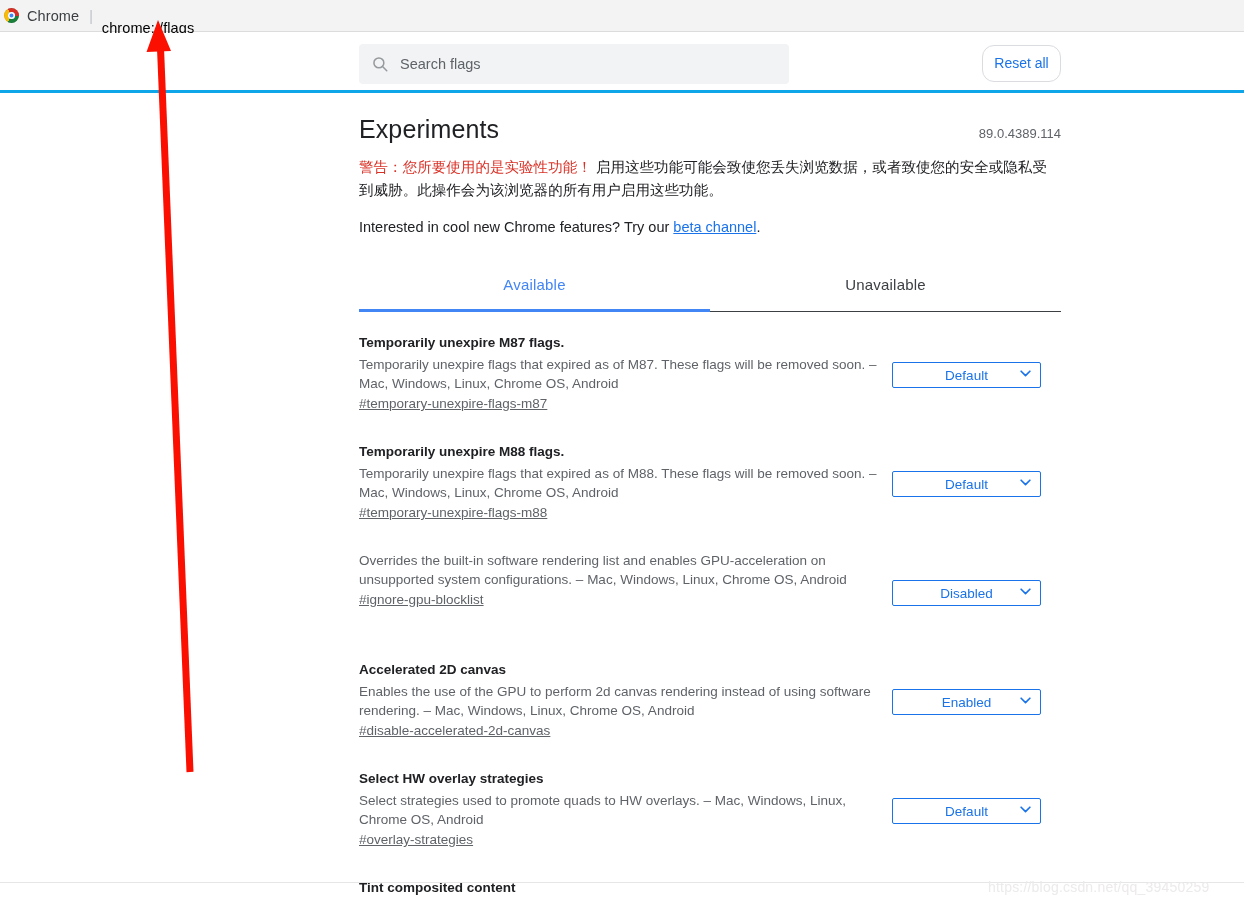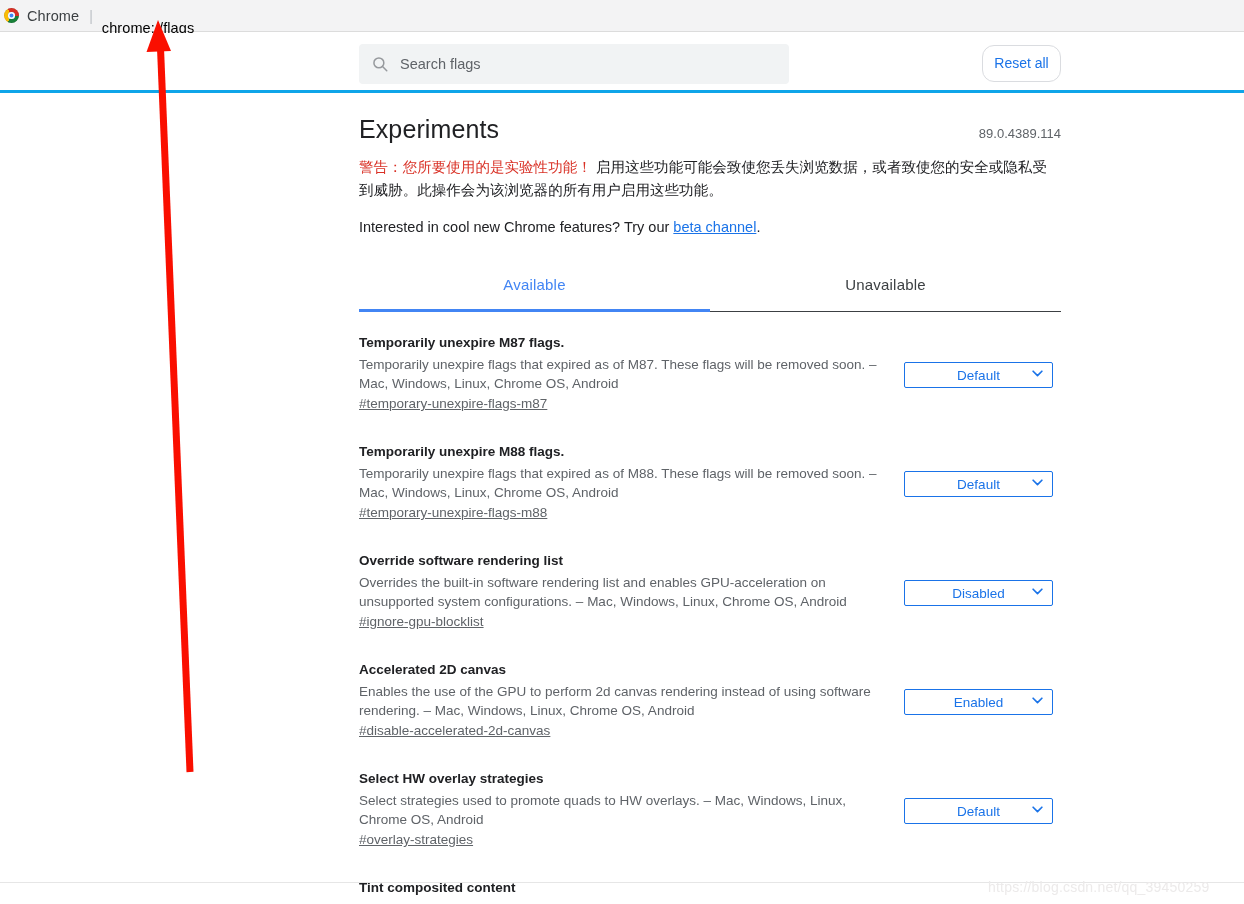--- a/index.html
+++ b/index.html
@@ -231,21 +231,21 @@
     font-size: 13.5px;
     color: #5f6368;
     line-height: 19px;
     text-decoration: underline;
     margin-top: 1px;
     display: inline-block;
     cursor: pointer;
   }
   .flag-select-wrap {
     position: absolute;
-    right: 8px;
+    right: 20px;
     top: 29px;
   }
   .flag-select {
     width: 149px;
     height: 26px;
     border: 1px solid #1a73e8;
     border-radius: 2px;
     background: #ffffff;
     color: #1a73e8;
     font-family: "Liberation Sans", sans-serif;
@@ -369,21 +369,20 @@
           <option>Default</option>
         </select>
         <svg class="select-chevron" viewBox="0 0 12 8">
           <path d="M1 1.4 L6 6.4 L11 1.4" fill="none" stroke="#1a73e8" stroke-width="1.9" stroke-linecap="round" stroke-linejoin="round"></path>
         </svg>
       </div>
     </div>
 
     <div class="flag">
       <div class="flag-text">
-        <div class="flag-name">Override software rendering list</div>
         <div class="flag-desc">Overrides the built-in software rendering list and enables GPU-acceleration on unsupported system configurations. – Mac, Windows, Linux, Chrome OS, Android</div>
         <a class="flag-anchor" href="#">#ignore-gpu-blocklist</a>
       </div>
       <div class="flag-select-wrap">
         <select class="flag-select">
           <option>Disabled</option>
         </select>
         <svg class="select-chevron" viewBox="0 0 12 8">
           <path d="M1 1.4 L6 6.4 L11 1.4" fill="none" stroke="#1a73e8" stroke-width="1.9" stroke-linecap="round" stroke-linejoin="round"></path>
         </svg>

